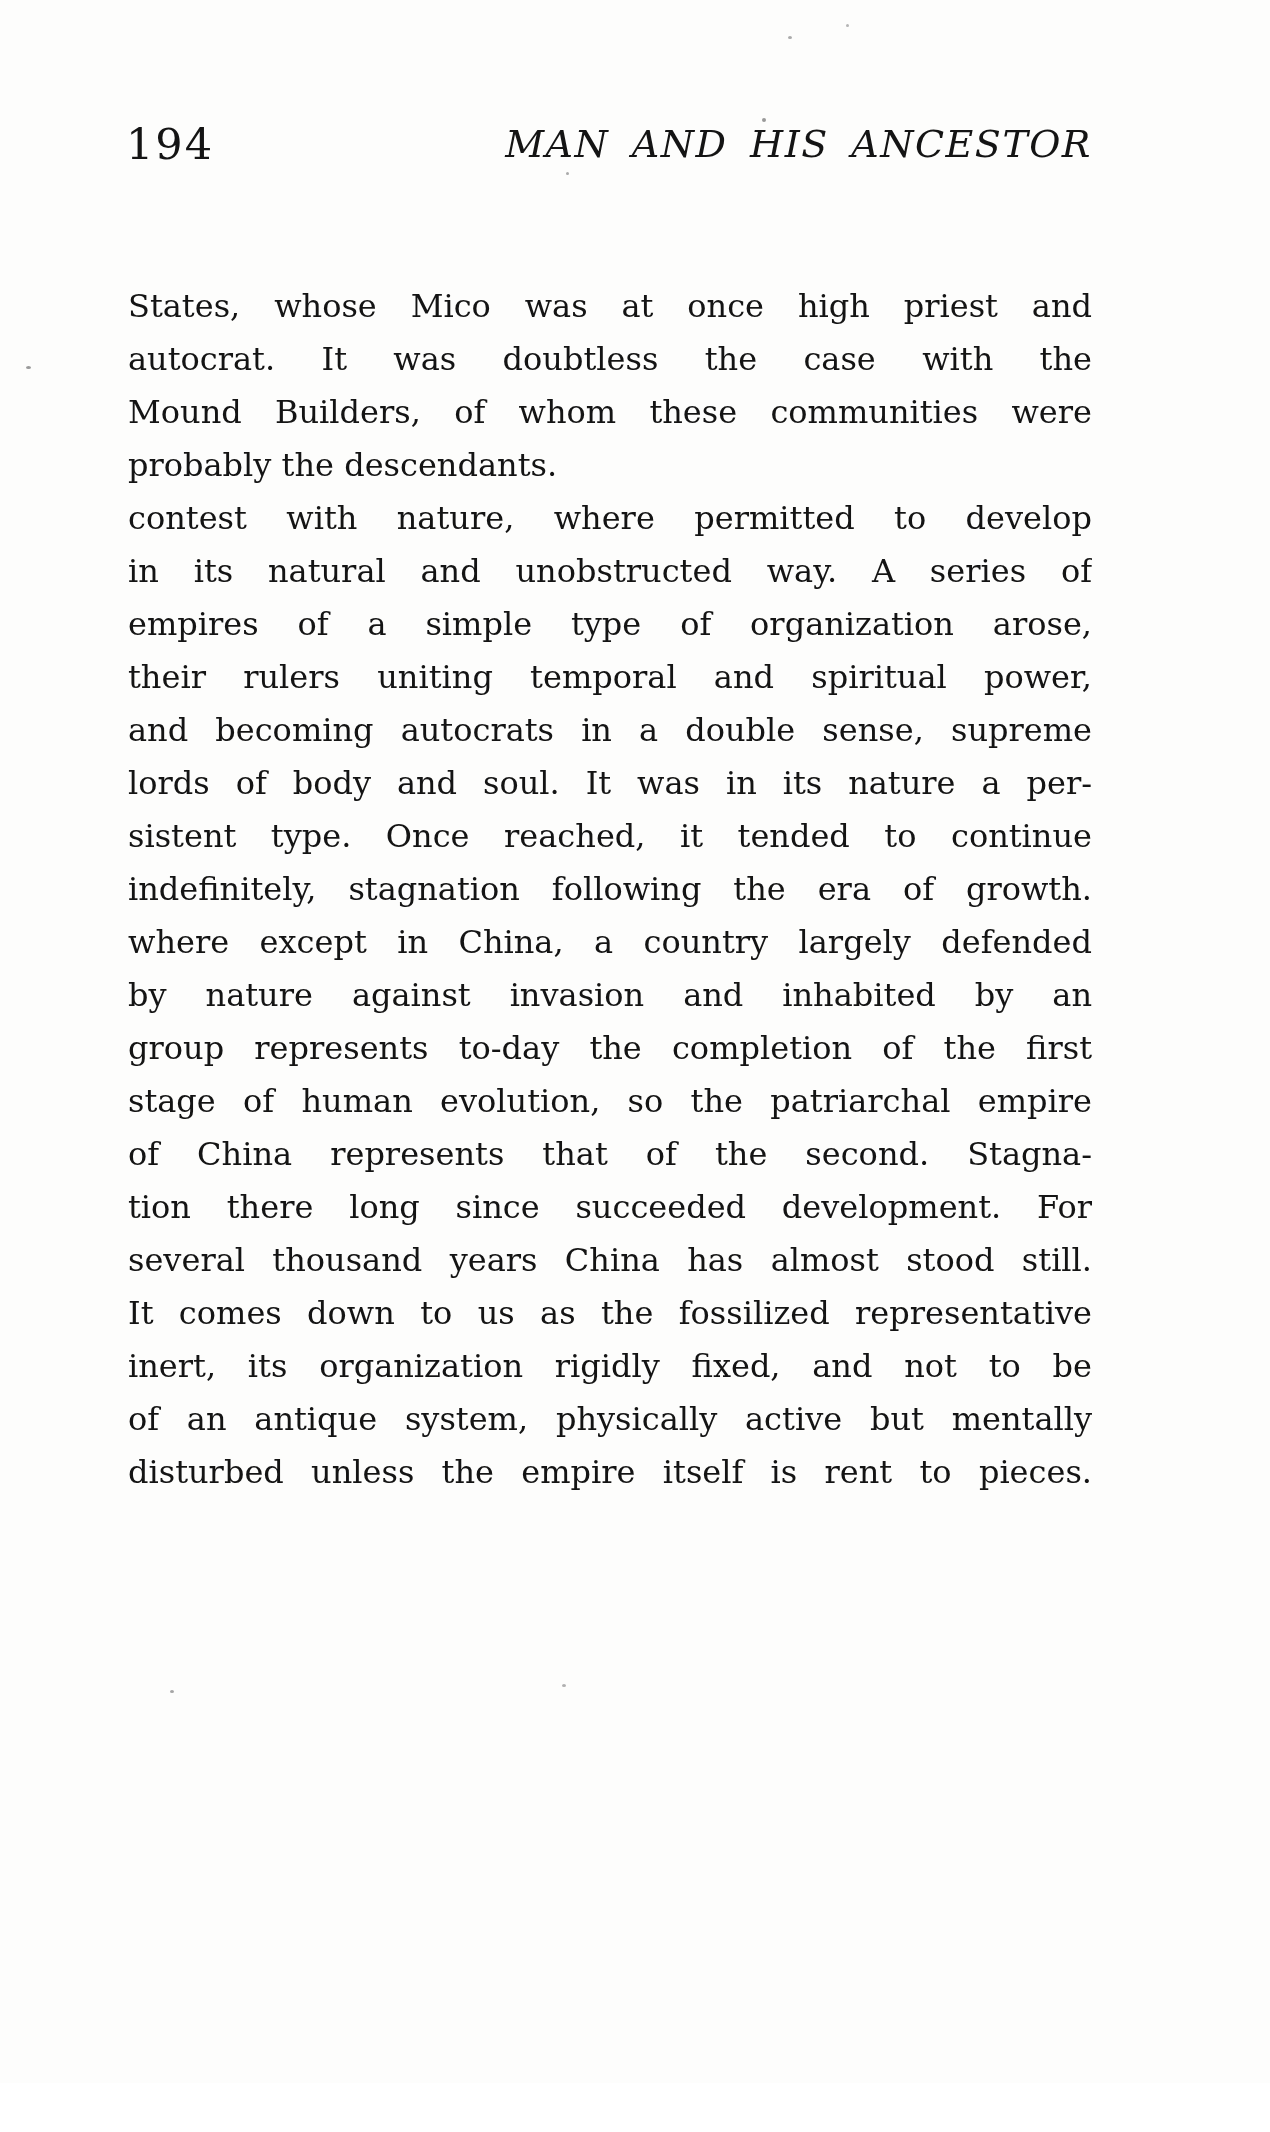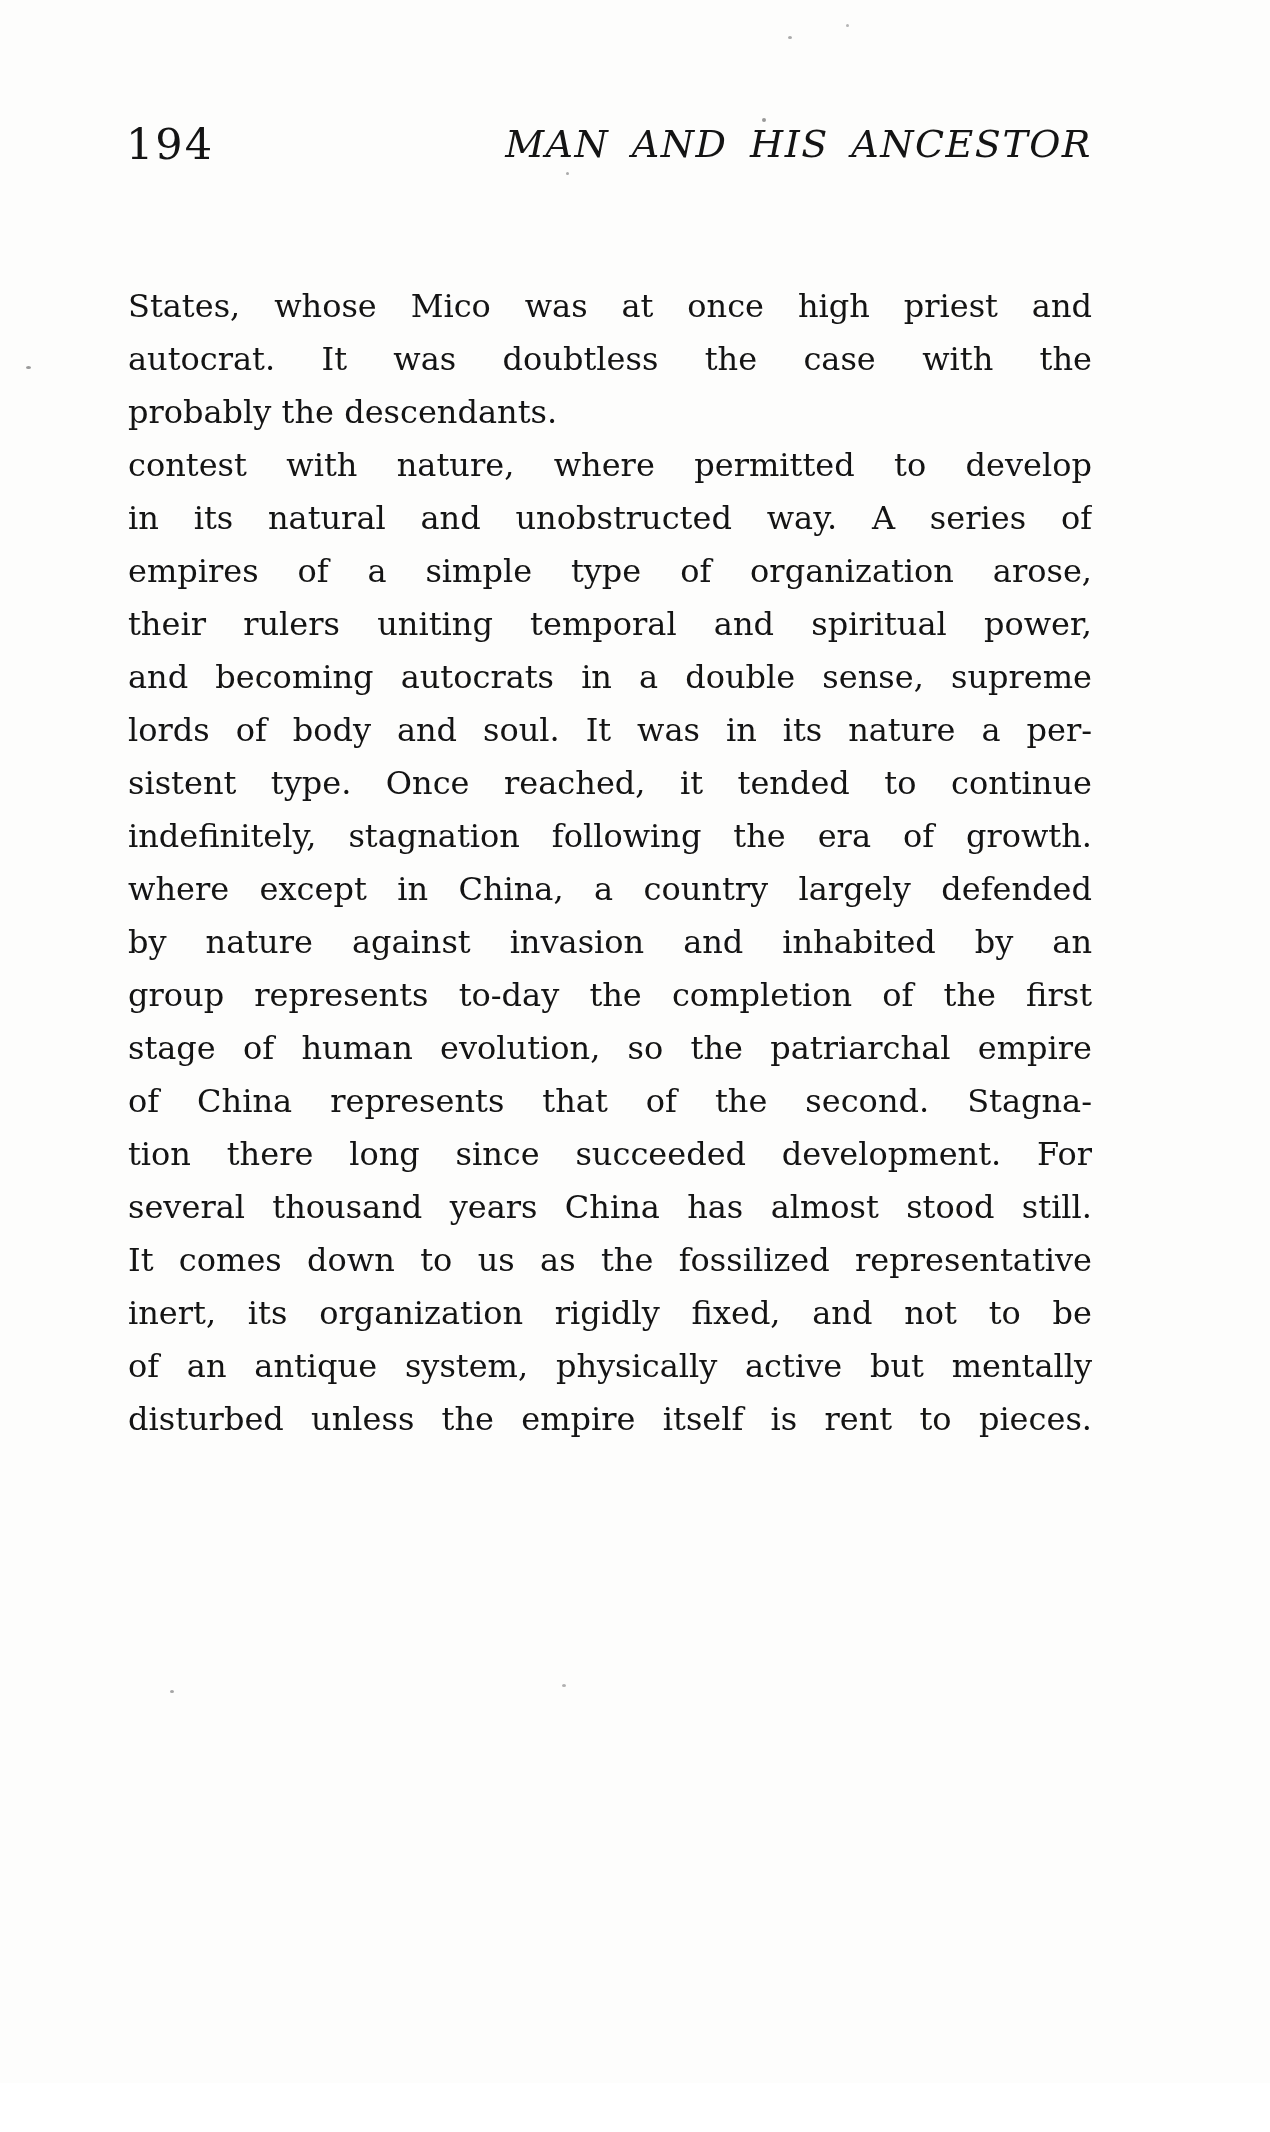--- a/index.html
+++ b/index.html
@@ -70,20 +70,21 @@
 
 <div class="page">
 
   <span class="page-number">194</span>
 
   <div class="running-header">MAN AND HIS ANCESTOR</div>
 
   <div class="body-text" id="body-text">
       <div class="line">States, whose Mico was at once high priest and</div>
       <div class="line">autocrat. It was doubtless the case with the</div>
+      <div class="line">Mound Builders, of whom these communities were</div>
       <div class="line no-justify">probably the descendants.</div>
       <div class="line">contest with nature, where permitted to develop</div>
       <div class="line">in its natural and unobstructed way. A series of</div>
       <div class="line">empires of a simple type of organization arose,</div>
       <div class="line">their rulers uniting temporal and spiritual power,</div>
       <div class="line">and becoming autocrats in a double sense, supreme</div>
       <div class="line">lords of body and soul. It was in its nature a per-</div>
       <div class="line">sistent type. Once reached, it tended to continue</div>
       <div class="line">indefinitely, stagnation following the era of growth.</div>
       <div class="line">where except in China, a country largely defended</div>

